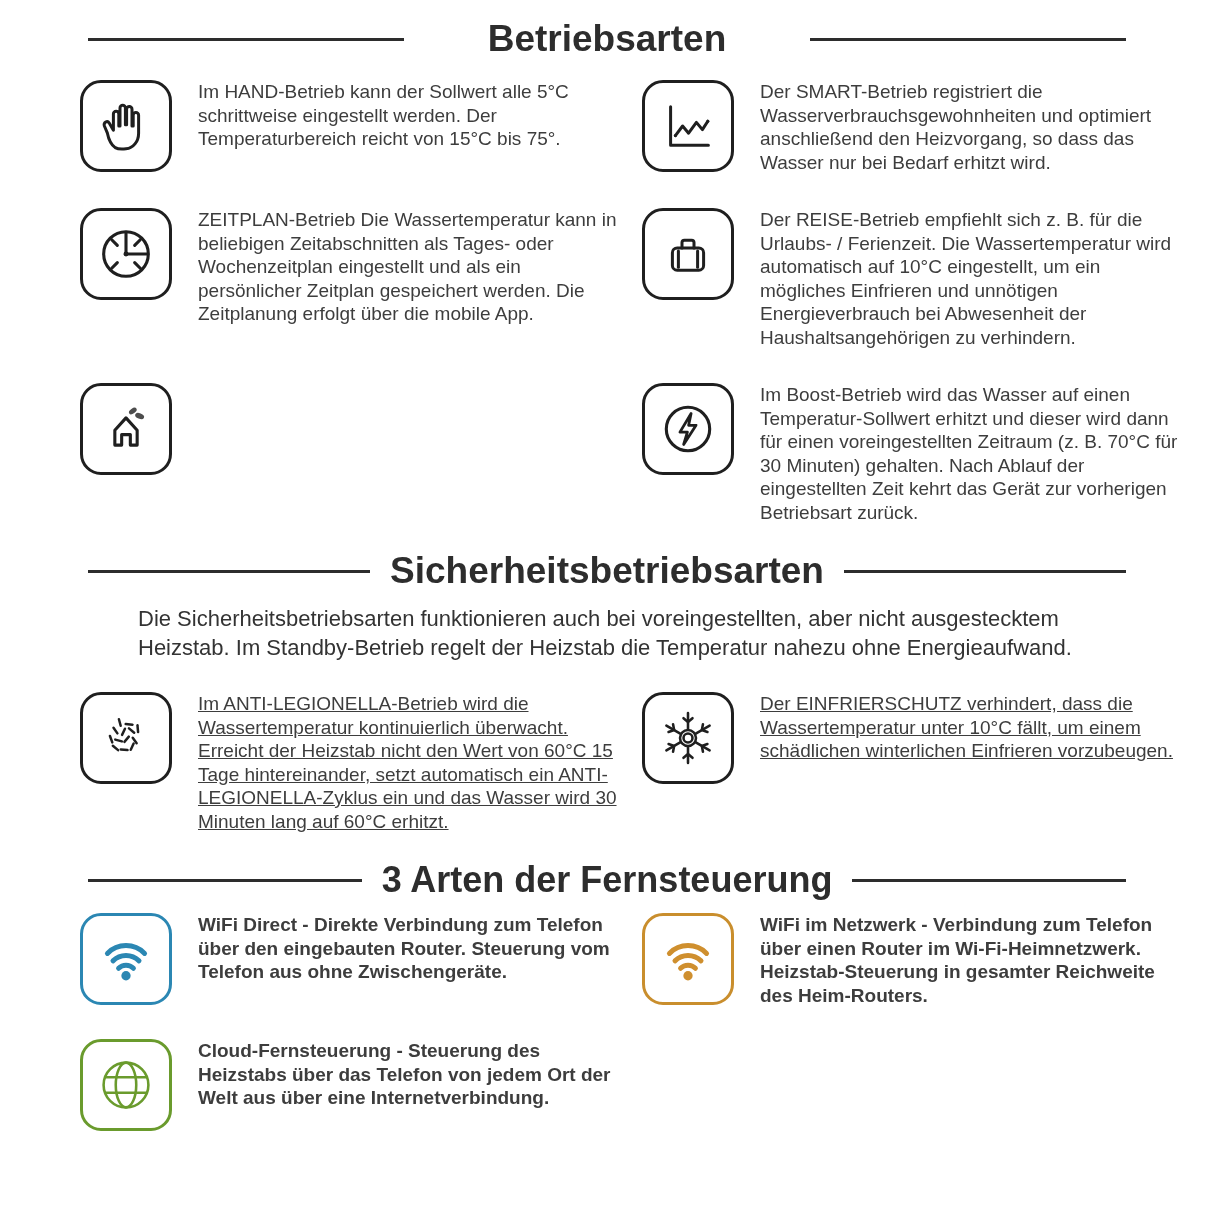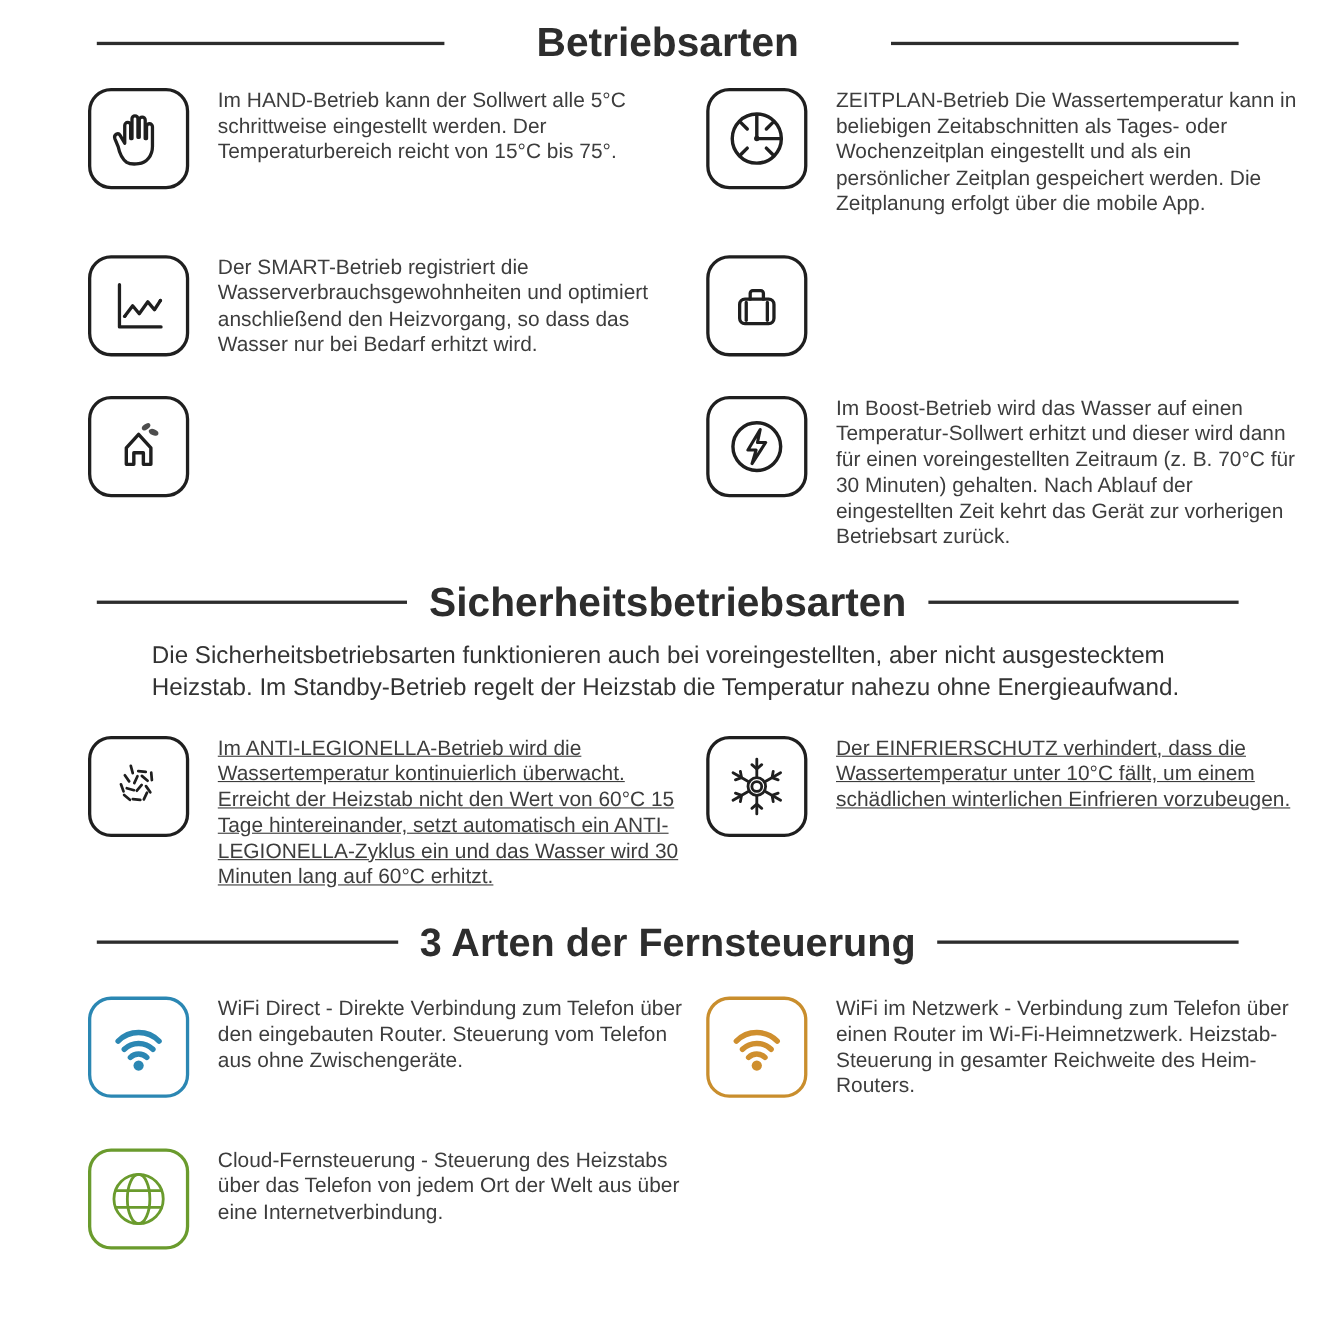--- a/index.html
+++ b/index.html
@@ -46,22 +46,22 @@
   .tile.orange { border-color:#c98e2d; color:#cf8f2e; border-width:3px; }
 
   .m-head1 { margin:8px 0 20px; }
   .m-grid1 { margin-bottom:26px; }
   .m-head2 { margin:14px 0 12px; }
   .intro {
     margin:0 90px 30px 138px;
     font-size:22px; line-height:29px; color:#333333;
   }
   .m-grid2 { margin-bottom:26px;text-decoration:underline; }
-  .m-head3 { margin:14px 0 28px; font-size:36px; }
-  .m-grid3 { row-gap:44px; }
+  .m-head3 { margin:14px 0 12px; font-size:36px; }
+  .m-grid3 { row-gap:32px;font-weight:bold; }
 </style>
 </head>
 <body>
 
 <div class="page">
 
   <div class="sec-head gap-lg m-head1">
     <span class="rule"></span>
     <span>Betriebsarten</span>
     <span class="rule"></span>
@@ -69,20 +69,32 @@
 
   <div class="grid m-grid1">
 
     <div class="item">
       <div class="tile">
         <svg width="60" height="60" viewBox="0 0 100 100" fill="none" stroke="currentColor" stroke-width="5" stroke-linecap="round" stroke-linejoin="round">
           <path d="M32 86 C25 81 21 72 19 62 L14 50 C12 44 19 40 22 45 L29 57 L29 30 A4.5 4.5 0 0 1 38 30 L38 50 L40 50 L40 20 A4.5 4.5 0 0 1 49 20 L49 48 L51 48 L51 22 A4.5 4.5 0 0 1 60 22 L60 50 L62 50 L62 32 A4.5 4.5 0 0 1 71 32 L71 62 C71 76 62 87 50 88 C42 89 37 89 32 86 Z"></path>
         </svg>
       </div>
       <p>Im HAND-Betrieb kann der Sollwert alle 5°C schrittweise eingestellt werden. Der Temperaturbereich reicht von 15°C bis 75°.</p>
+    </div>
+
+    <div class="item">
+      <div class="tile">
+        <svg width="60" height="60" viewBox="0 0 100 100" fill="none" stroke="currentColor" stroke-width="5" stroke-linecap="round" stroke-linejoin="round">
+          <path d="M21 18 V82 H84"></path>
+          <polyline points="29,66 41,50 51,62 64,44 74,56 83,42"></polyline>
+          <circle cx="29" cy="66" r="2.6" fill="currentColor" stroke="none"></circle>
+          <circle cx="83" cy="42" r="2.6" fill="currentColor" stroke="none"></circle>
+        </svg>
+      </div>
+      <p>Der SMART-Betrieb registriert die Wasserverbrauchsgewohnheiten und optimiert anschließend den Heizvorgang, so dass das Wasser nur bei Bedarf erhitzt wird.</p>
     </div>
 
     <div class="item">
       <div class="tile">
         <svg width="62" height="62" viewBox="0 0 100 100" fill="none" stroke="currentColor" stroke-width="5" stroke-linecap="round">
           <circle cx="50" cy="50" r="36"></circle>
           <line x1="50" y1="50" x2="50" y2="15"></line>
           <line x1="50" y1="50" x2="84" y2="50"></line>
           <line x1="36" y1="36" x2="27" y2="27"></line>
           <line x1="36" y1="64" x2="27" y2="73"></line>
@@ -90,38 +102,27 @@
           <line x1="64" y1="36" x2="73" y2="27"></line>
           <circle cx="50" cy="50" r="4" fill="currentColor" stroke="none"></circle>
         </svg>
       </div>
       <p>ZEITPLAN-Betrieb Die Wassertemperatur kann in beliebigen Zeitabschnitten als Tages- oder Wochenzeitplan eingestellt und als ein persönlicher Zeitplan gespeichert werden. Die Zeitplanung erfolgt über die mobile App.</p>
     </div>
 
     <div class="item">
       <div class="tile">
         <svg width="60" height="60" viewBox="0 0 100 100" fill="none" stroke="currentColor" stroke-width="5" stroke-linecap="round" stroke-linejoin="round">
-          <path d="M21 18 V82 H84"></path>
-          <polyline points="29,66 41,50 51,62 64,44 74,56 83,42"></polyline>
-          <circle cx="29" cy="66" r="2.6" fill="currentColor" stroke="none"></circle>
-          <circle cx="83" cy="42" r="2.6" fill="currentColor" stroke="none"></circle>
-        </svg>
-      </div>
-      <p>Der SMART-Betrieb registriert die Wasserverbrauchsgewohnheiten und optimiert anschließend den Heizvorgang, so dass das Wasser nur bei Bedarf erhitzt wird.</p>
-    </div>
-
-    <div class="item">
-      <div class="tile">
-        <svg width="60" height="60" viewBox="0 0 100 100" fill="none" stroke="currentColor" stroke-width="5" stroke-linecap="round" stroke-linejoin="round">
           <rect x="24" y="40" width="52" height="37" rx="8"></rect>
           <path d="M40 40 V31 a4 4 0 0 1 4 -4 h12 a4 4 0 0 1 4 4 V40"></path>
           <line x1="34" y1="45" x2="34" y2="72"></line>
           <line x1="66" y1="45" x2="66" y2="72"></line>
         </svg>
       </div>
+      <p>Der REISE-Betrieb empfiehlt sich z. B. für die Urlaubs- / Ferienzeit. Die Wassertemperatur wird automatisch auf 10°C eingestellt, um ein mögliches Einfrieren und unnötigen Energieverbrauch bei Abwesenheit der Haushaltsangehörigen zu verhindern.</p>
     </div>
 
     <div class="item">
       <div class="tile">
         <svg width="62" height="62" viewBox="0 0 100 100" fill="none" stroke="currentColor" stroke-width="5" stroke-linecap="round" stroke-linejoin="round">
           <path d="M32 76 V52 L50 32 L68 52 V76 H57 V59 H43 V76 Z"></path>
           <ellipse cx="61" cy="21" rx="7" ry="4" transform="rotate(-35 61 21)" fill="#4d4d4d" stroke="none"></ellipse>
           <ellipse cx="72" cy="29" rx="7.5" ry="4.5" transform="rotate(22 72 29)" fill="#4d4d4d" stroke="none"></ellipse>
         </svg>
       </div>

